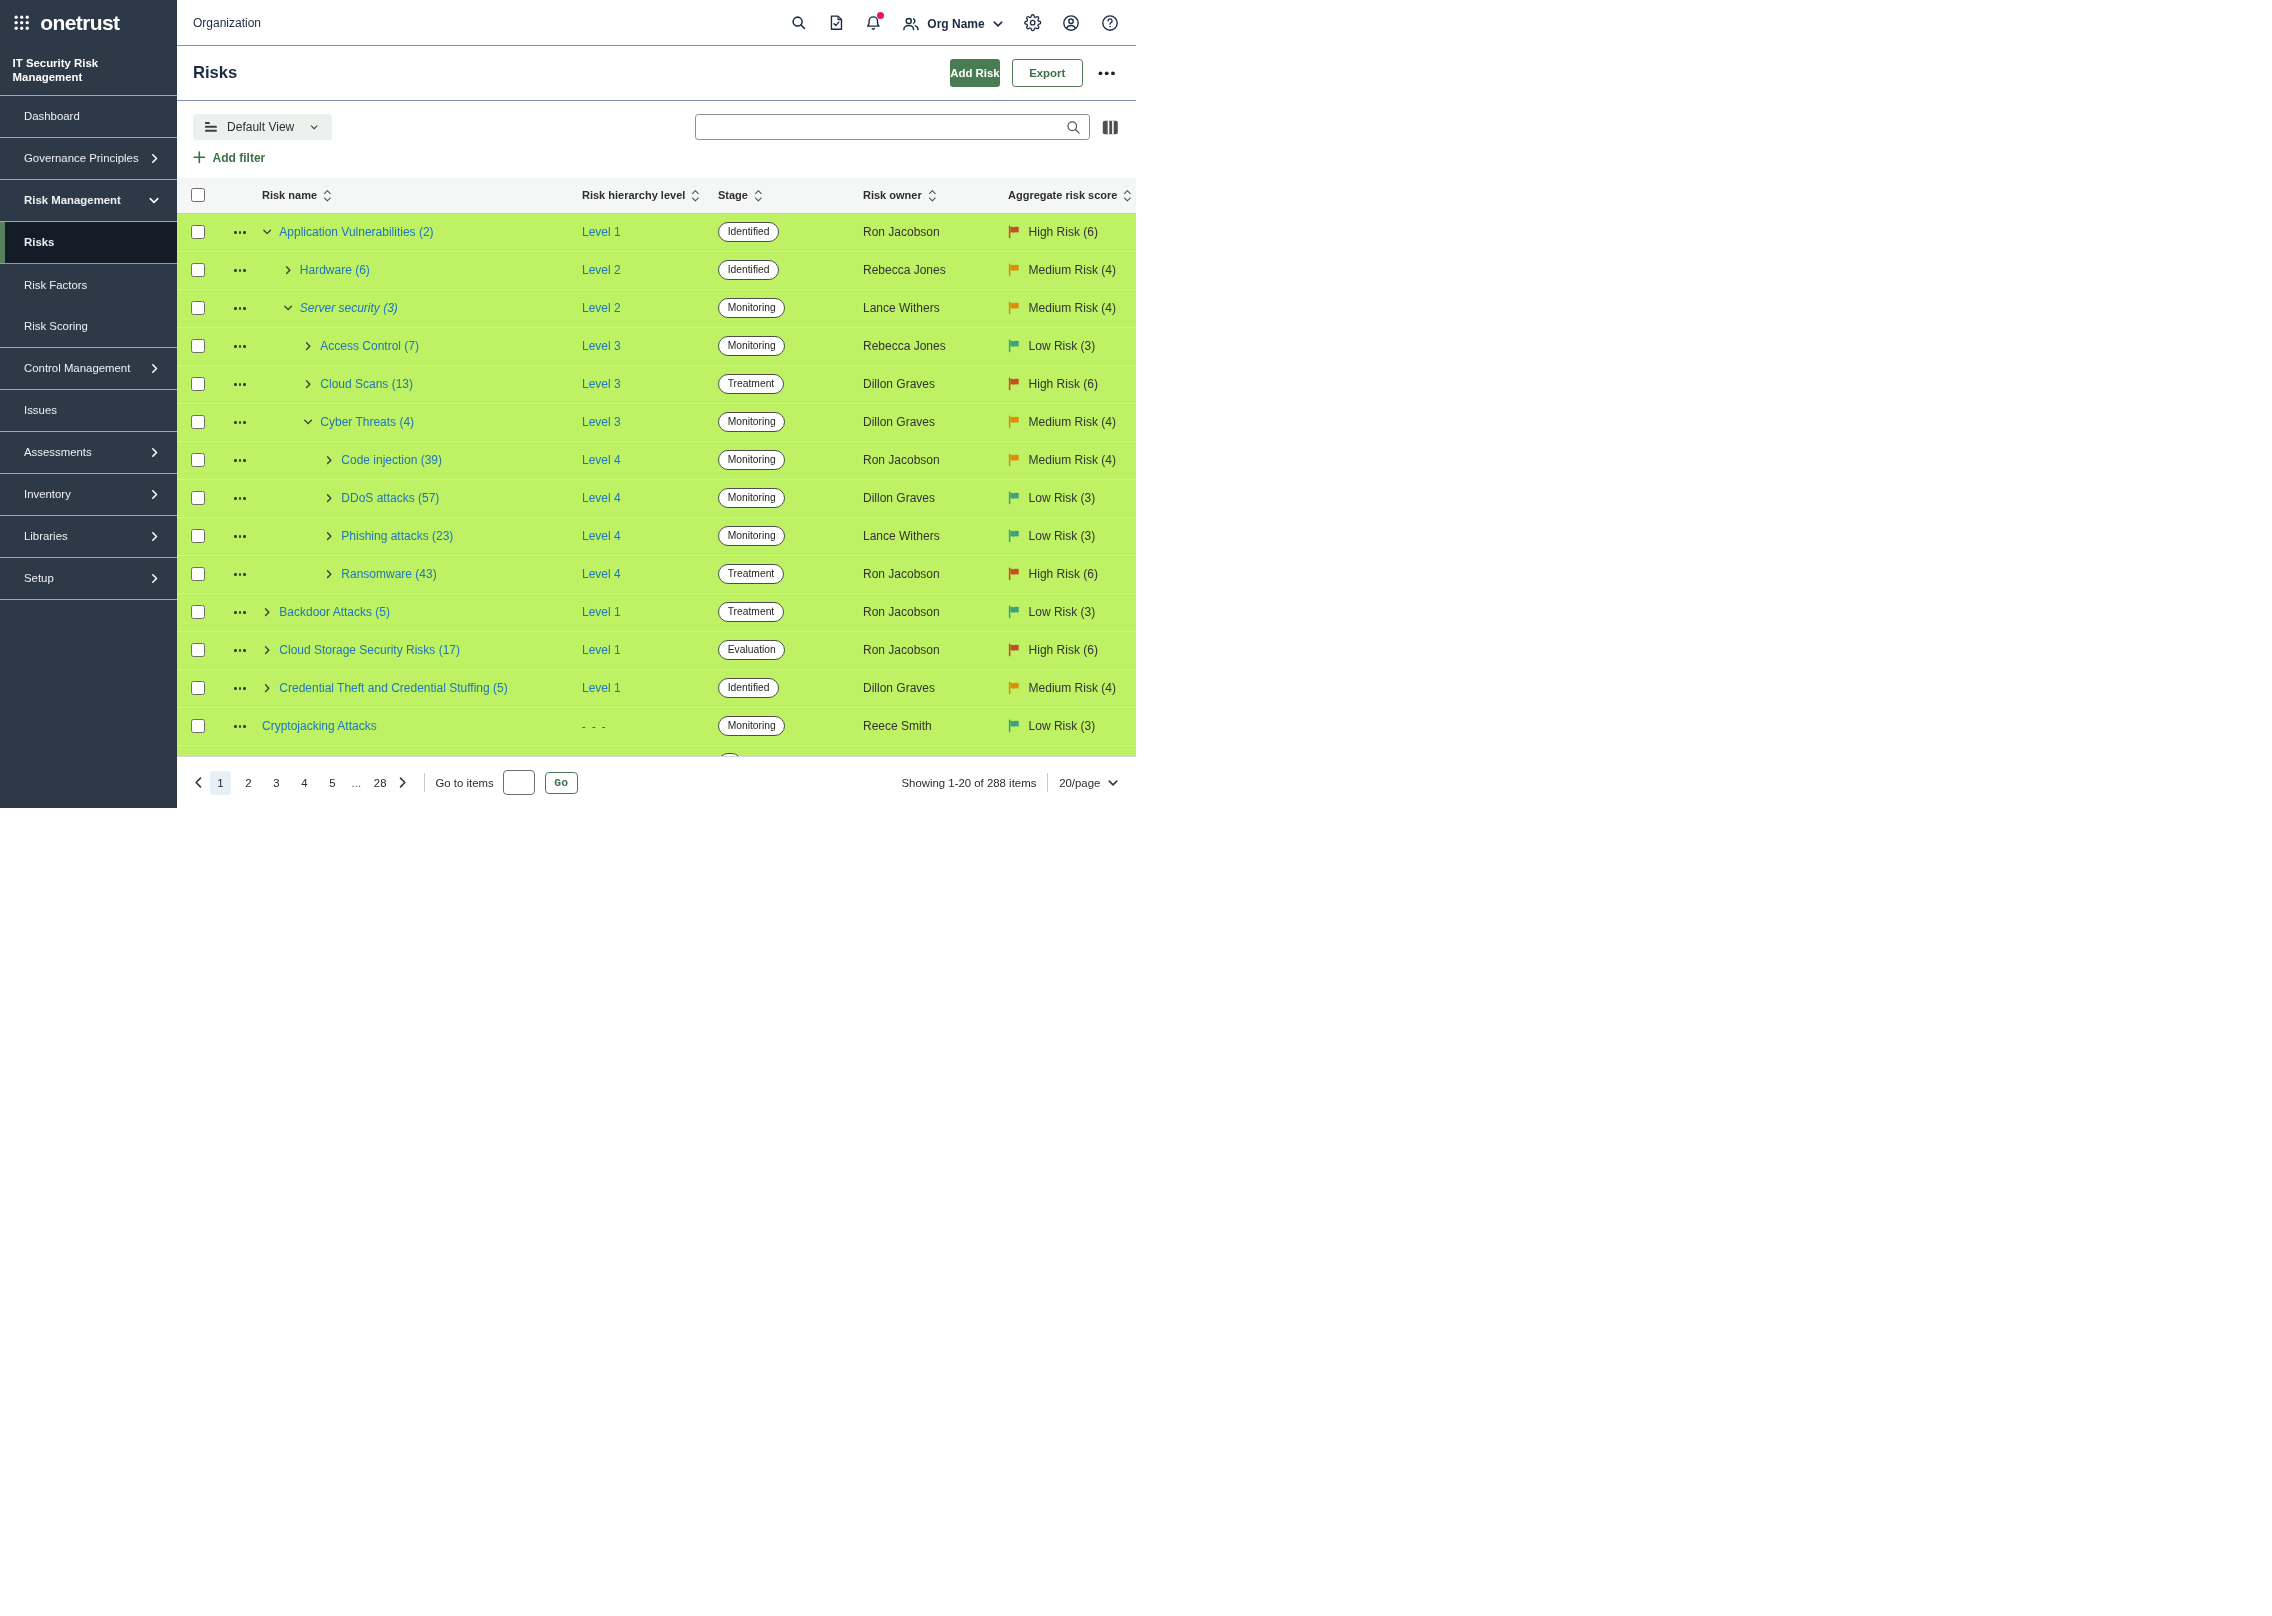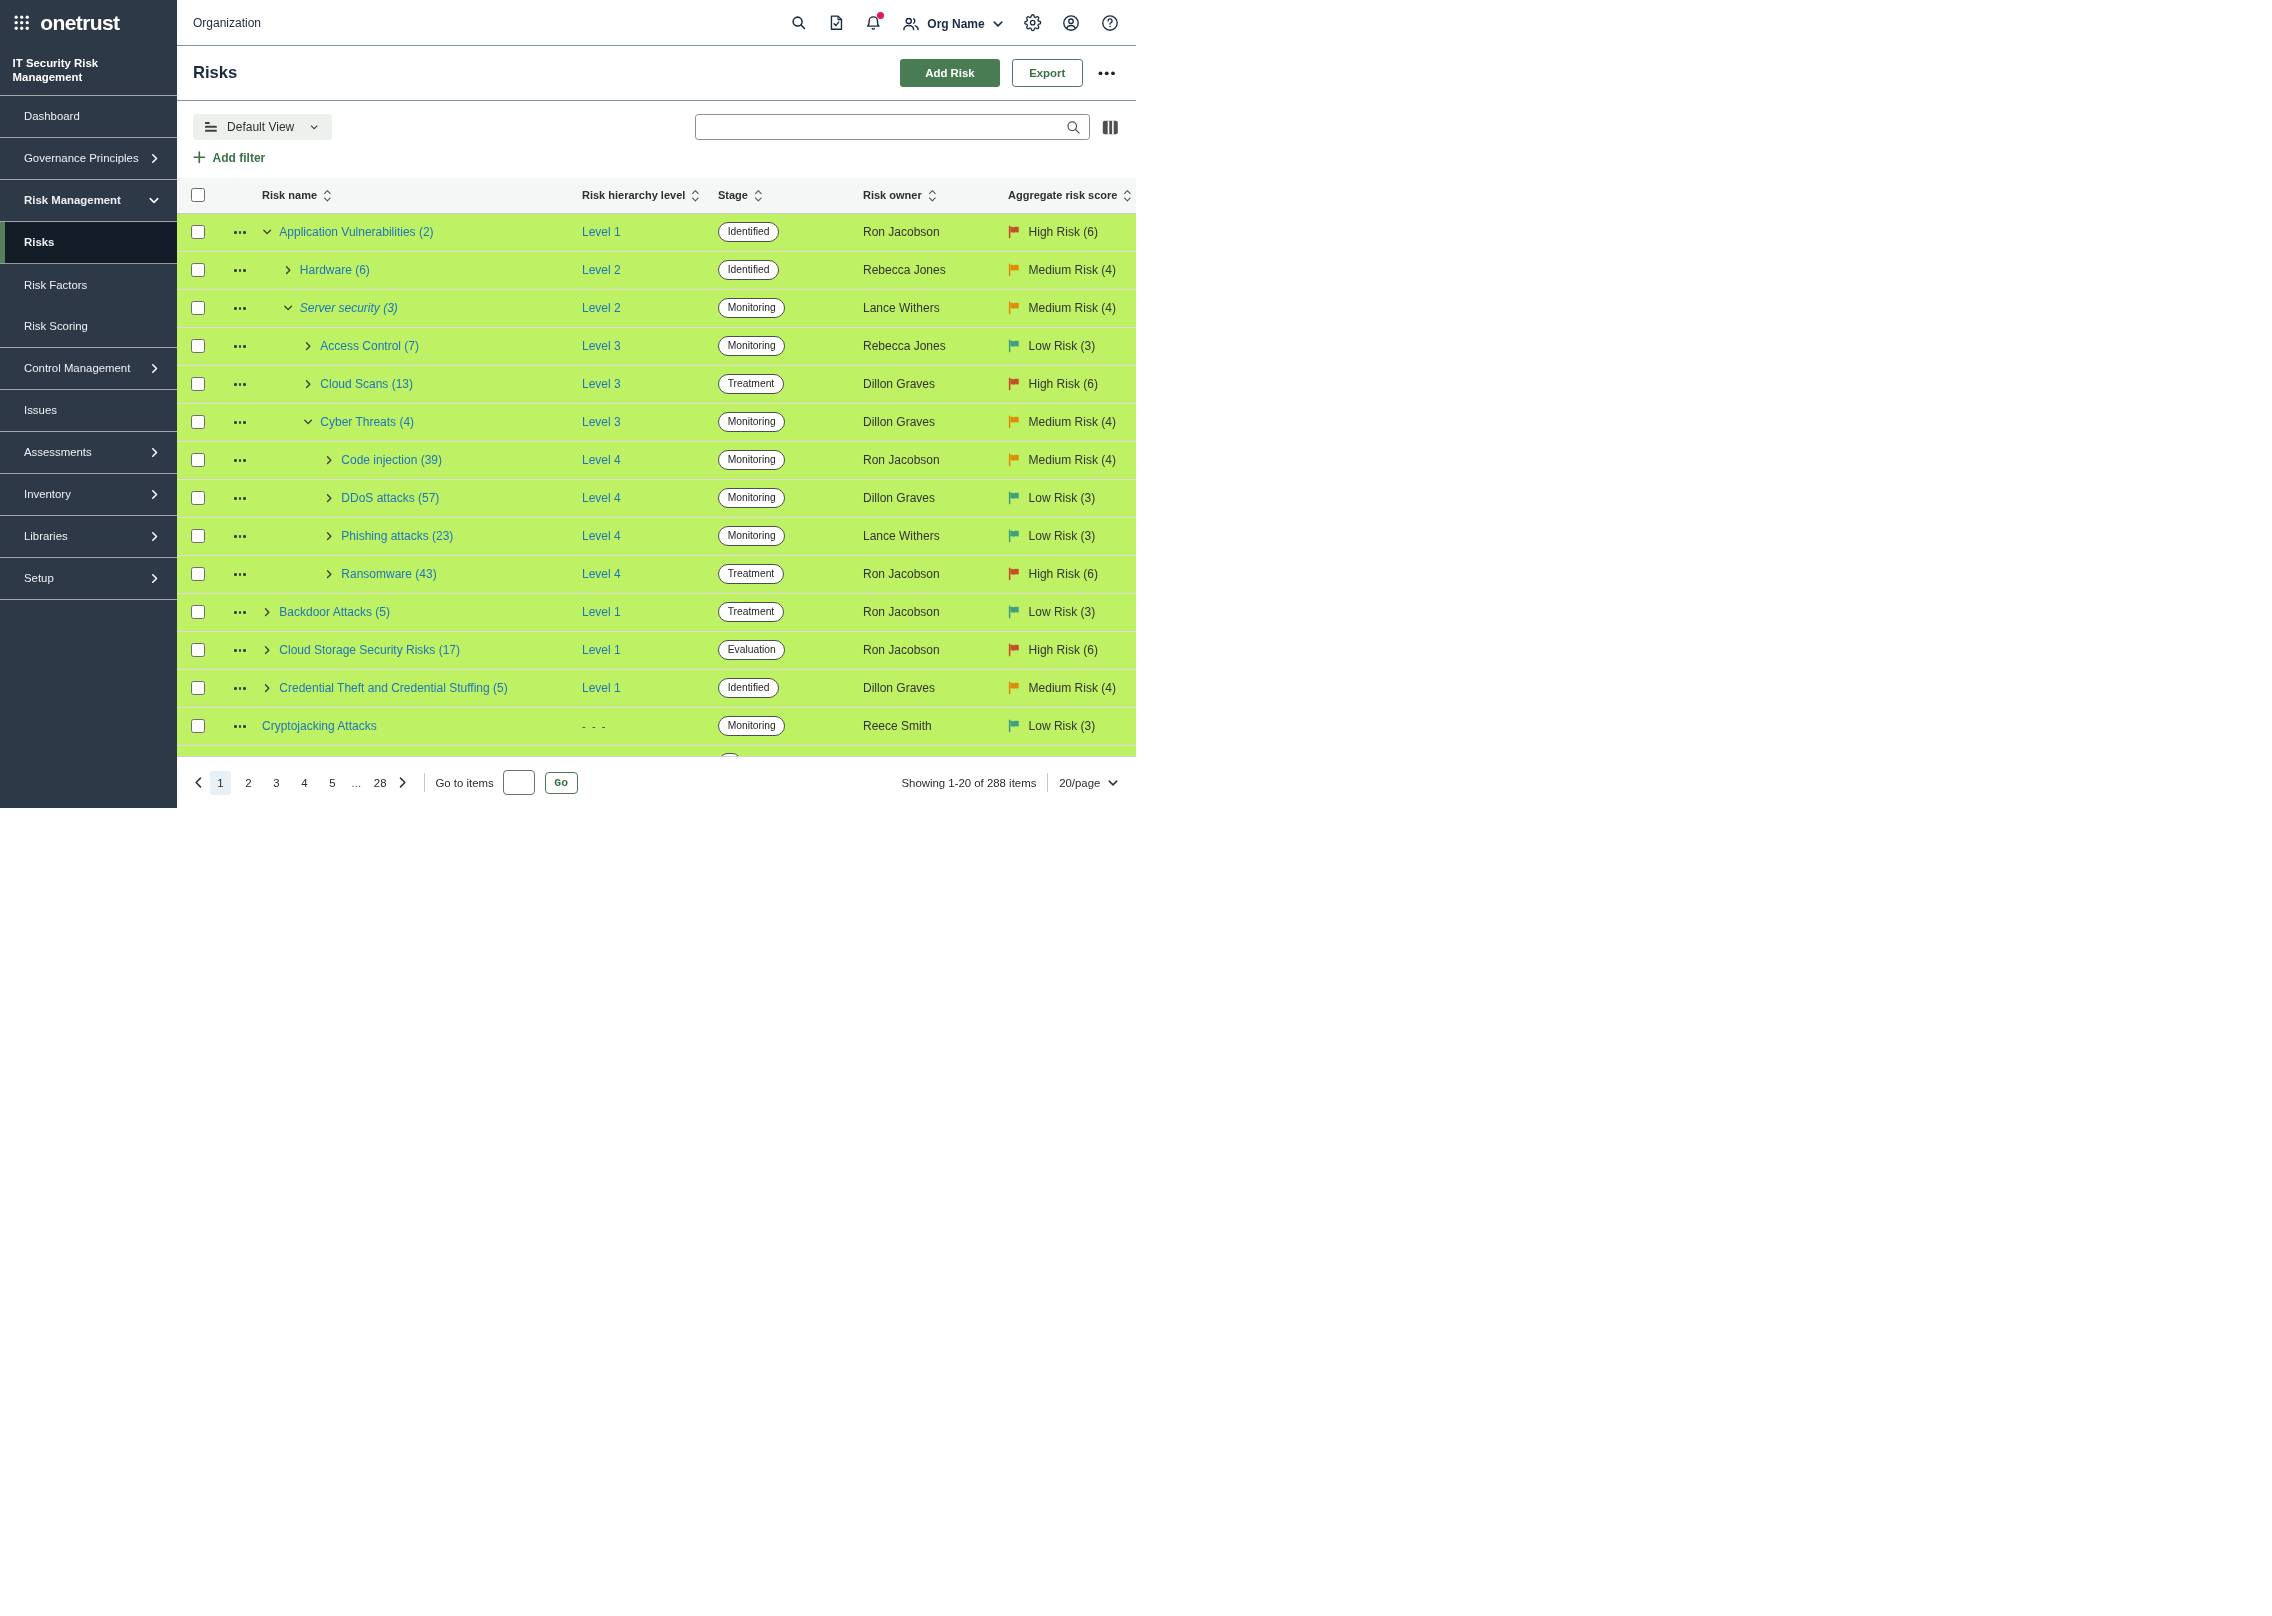--- a/index.html
+++ b/index.html
@@ -28,21 +28,21 @@
   .context-label { font-size:12px; color:#1c2b44; }
   .topbar-right { margin-left:auto; display:flex; align-items:flex-end; gap:20.5px; color:#1c2b44; }
   .icon-btn { display:flex; align-items:center; cursor:pointer; }
   .bell { position:relative; }
   .bell-dot { position:absolute; top:-2.4px; right:-2.4px; width:7px; height:7px; border-radius:50%; }
   .org { display:flex; align-items:center; gap:7px; font-weight:700; font-size:12px; cursor:pointer; }
 
   .titlebar { height:55px; flex-shrink:0; display:flex; align-items:center; padding:0 17.4px 0 16px; border-bottom:1.6px solid #8093ad; }
   .page-title { font-size:16.6px; font-weight:700; color:#1c2b44; }
   .title-actions { margin-left:auto; display:flex; align-items:center; gap:12px; }
-  .btn-primary { border:none; border-radius:3.2px; padding:8px 25px; font-size:11.4px; font-weight:600; color:#fff; cursor:pointer; font-family:inherit; }
+  .btn-primary { border:none; border-radius:3.2px; padding:8px 0; font-size:11.4px; font-weight:600; color:#fff; cursor:pointer; font-family:inherit; }
   .btn-secondary { background:#fff; border:1.2px solid #54775a; border-radius:3.2px; padding:6.7px 16.6px; font-size:11.4px; font-weight:600; cursor:pointer; font-family:inherit; }
   .more-btn { display:flex; align-items:center; padding:3.2px; cursor:pointer; }
 
   .toolbar { padding:13.4px 17.4px 0 16px; flex-shrink:0; }
   .toolbar-row1 { display:flex; align-items:center;gap:40px; }
   .view-select { background:#edf1ee; border-radius:3.2px; height:26px; display:flex; align-items:center; gap:8.7px; padding:0 12px; font-size:12px; color:#2f2f2f; cursor:pointer; }
   .view-select .vchev { margin-left:6.3px; display:flex; }
   .search-wrap { margin-left:auto; display:flex; align-items:center; gap:12px; }
   .search-box { position:relative; width:395px; height:26px; }
   .search-box input { width:100%; height:100%; border:0.8px solid #8f8f8f; border-radius:3.2px; padding:0 30px 0 9.5px; font-size:11px; font-family:inherit; outline:none; }

